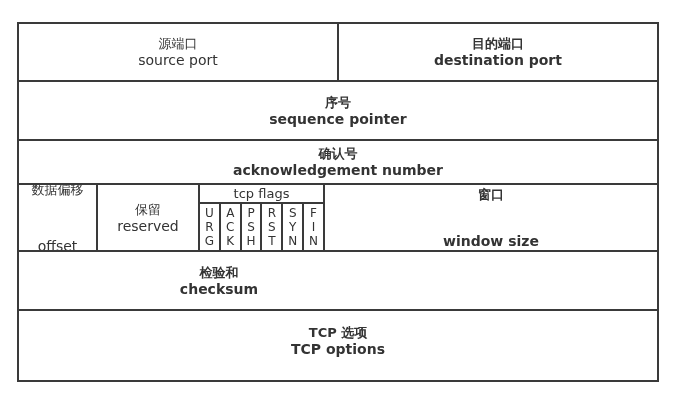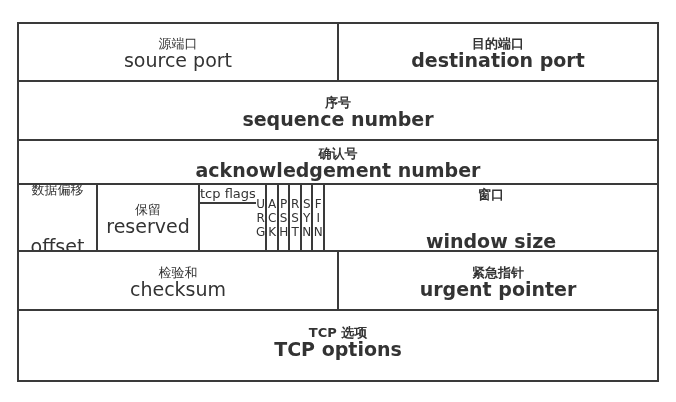--- a/index.html
+++ b/index.html
@@ -33,41 +33,41 @@
     box-sizing: border-box;
     border-bottom: 2px solid #3a3a3a;
     position: relative;
   }
   .row:last-child { border-bottom: none; }
 
   .row-ports      { height: 58px; }
   .row-seq        { height: 59px; }
   .row-ack        { height: 44px; }
   .row-offset     { height: 67px; }
-  .row-checksum   { height: 59px; }
+  .row-checksum   { height: 59px; padding-left: 40px; }
   .row-options    { height: 59px; }
 
   .cell {
     box-sizing: border-box;
     display: flex;
     flex-direction: column;
     align-items: center;
     justify-content: center;
     border-right: 2px solid #3a3a3a;
     overflow: hidden;
   }
   .cell:last-child { border-right: none; font-weight: bold; }
 
   .cn {
     font-size: 13px;
     line-height: 17px;
     white-space: nowrap;
   }
   .en {
-    font-size: 19px;
+    font-size: 14px;
     line-height: 17px;
     white-space: nowrap;
   }
 
   
   .cell-src  { width: 320px; }
   .cell-dst  { flex: 1; }
 
   
   .cell-full { flex: 1; }
@@ -84,20 +84,21 @@
   }
   .cell-window   { flex: 1; gap: 30px; }
 
   .flags-inner {
     position: absolute;
     left: 0;
     top: 0;
     right: 0;
     bottom: 0;
     display: flex;
+    flex-direction: column;
     box-sizing: border-box;
   }
   .flags-title {
     height: 19px;
     box-sizing: border-box;
     border-bottom: 2px solid #3a3a3a;
     display: flex;
     align-items: center;
     justify-content: center;
     font-size: 13px;
@@ -139,21 +140,21 @@
     </div>
     <div class="cell cell-dst">
       <span class="cn">目的端口</span>
       <span class="en">destination port</span>
     </div>
   </div>
 
   <div class="row row-seq">
     <div class="cell cell-full">
       <span class="cn">序号</span>
-      <span class="en">sequence number</span>
+      <span class="en">sequence pointer</span>
     </div>
   </div>
 
   <div class="row row-ack">
     <div class="cell cell-full">
       <span class="cn">确认号</span>
       <span class="en">acknowledgement number</span>
     </div>
   </div>
 
@@ -216,24 +217,20 @@
       <span class="cn">窗口</span>
       <span class="en">window size</span>
     </div>
   </div>
 
   <div class="row row-checksum">
     <div class="cell cell-checksum">
       <span class="cn">检验和</span>
       <span class="en">checksum</span>
     </div>
-    <div class="cell cell-urgent">
-      <span class="cn">紧急指针</span>
-      <span class="en">urgent pointer</span>
-    </div>
   </div>
 
   <div class="row row-options">
     <div class="cell cell-full">
       <span class="cn">TCP 选项</span>
       <span class="en">TCP options</span>
     </div>
   </div>
 
 </div>

